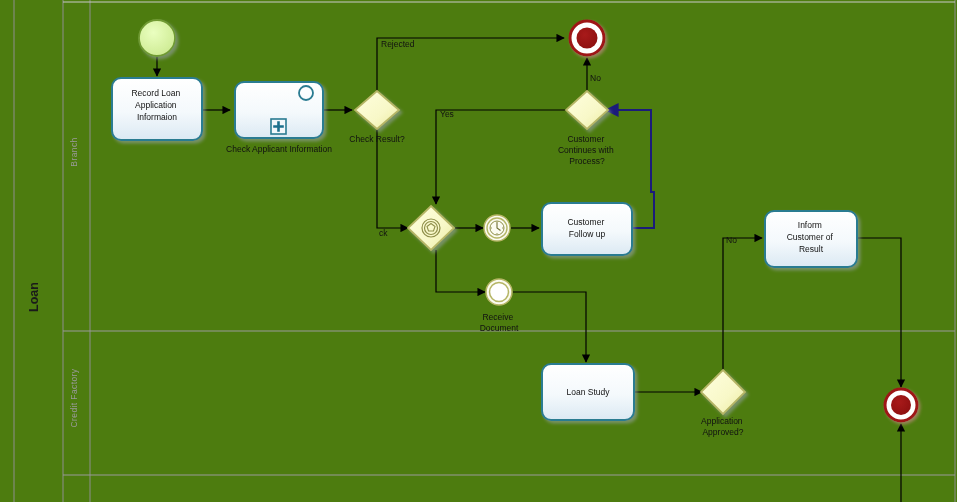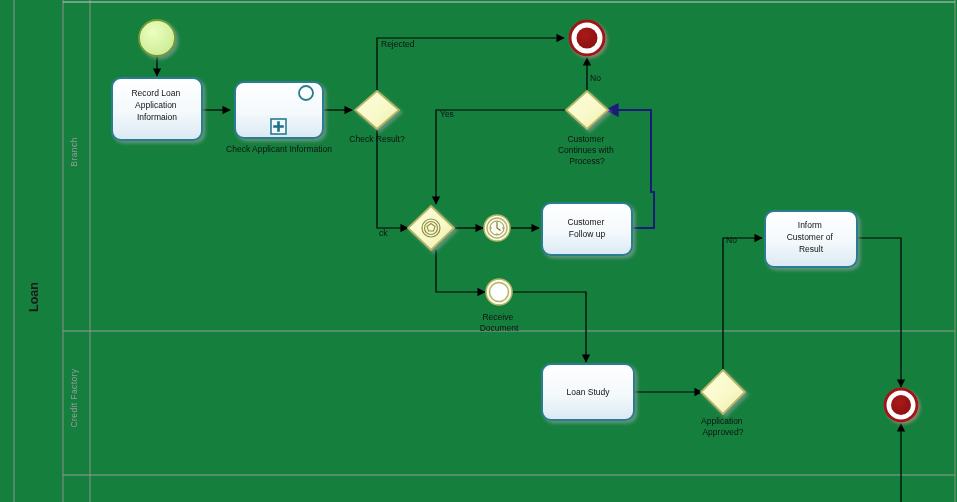--- a/index.html
+++ b/index.html
@@ -7,21 +7,21 @@
     padding: 0;
     background: #ffffff;
   }
   body {
     font-family: "Liberation Sans", sans-serif;
   }
   #canvas {
     position: relative;
     width: 957px;
     height: 502px;
-    background: #15803d;
+    background: #4d7c0f;
     overflow: hidden;
   }
   #diagram-svg {
     position: absolute;
     left: 0;
     top: 0;
     width: 957px;
     height: 502px;
   }
   .bpmn-label {

